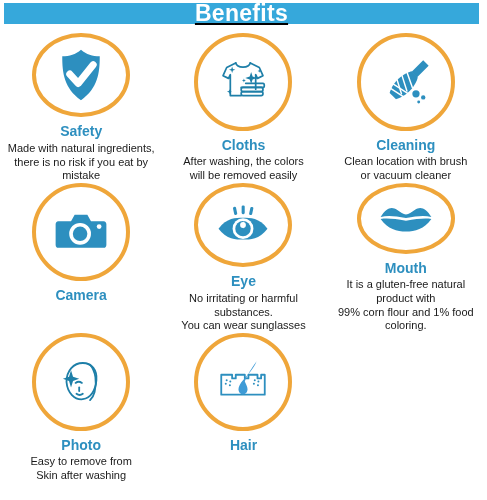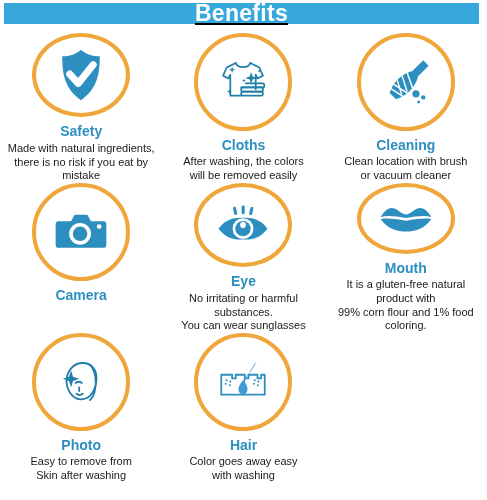--- a/index.html
+++ b/index.html
@@ -247,19 +247,17 @@
               <circle cx="45" cy="30" r="1.1"></circle>
                 <circle cx="49" cy="31.5" r="1.1"></circle>
               <circle cx="44" cy="34" r="1.1"></circle>
                 <circle cx="48.5" cy="35.5" r="1.1"></circle>
             </g>
             <path d="M47 9 C44 17 37 24 32 30 C29 33.5 27 37 27 40 C27 43.5 29.5 45.5 32 45.5 C34.5 45.5 37 43.5 37 40 C37 37 35 34 34 31.5 C36 25 42 16 47 9 Z" fill="#3E9BD6"></path>
           </svg>
         </span>
       </div>
       <div class="cell-title">Hair</div>
-      <div class="cell-desc">Color goes away easy
-with washing</div>
     </div>
 
 
   </div>
 </div>
 
 </body></html>

